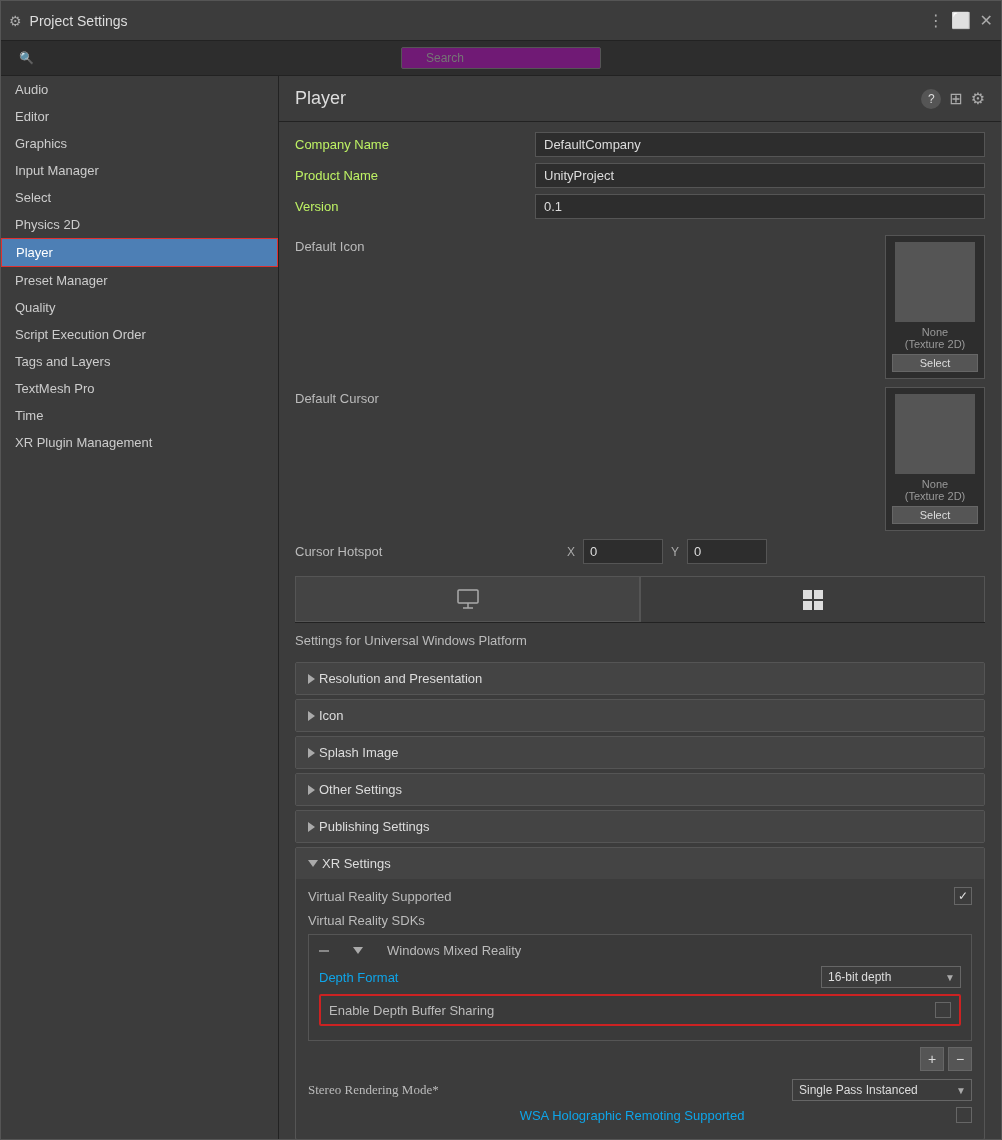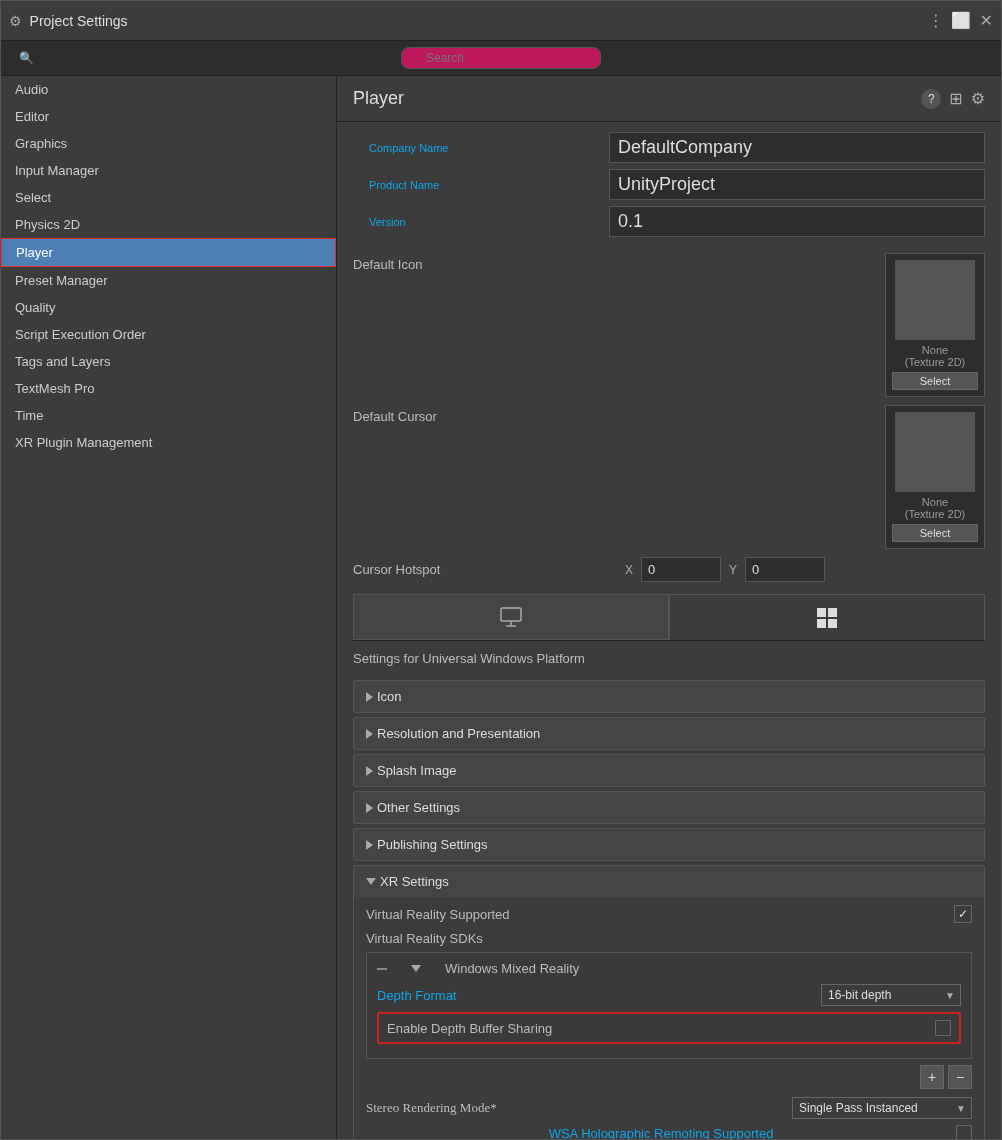--- a/index.html
+++ b/index.html
@@ -57,27 +57,27 @@
     }
 
     .search-bar {
       background: #2d2d2d;
       padding: 6px 10px;
       border-bottom: 1px solid #222;
       flex-shrink: 0;
     }
 
     .search-bar input {
-      background: #be185d;
+      background: #701a75;
       border: 1px solid #555;
       color: #ccc;
       padding: 3px 8px 3px 24px;
       width: 200px;
       font-size: 12px;
-      border-radius: 8px;
+      border-radius: 2px;
       outline: none;
     }
 
     .search-wrapper {
       position: relative;
       display: inline-block;
       margin: 0 auto;
       display: flex;
       justify-content: center;
     }
@@ -91,21 +91,21 @@
       font-size: 12px;
     }
 
     .main-content {
       display: flex;
       flex: 1;
       overflow: hidden;
     }
 
     .sidebar {
-      width: 336px;
+      width: 278px;
       background: #3c3c3c;
       border-right: 1px solid #222;
       overflow-y: auto;
       flex-shrink: 0;
     }
 
     .sidebar-item {
       padding: 6px 14px;
       cursor: pointer;
       color: #ccc;
@@ -155,33 +155,32 @@
     }
 
     .field-row {
       display: flex;
       align-items: center;
       margin-bottom: 6px;
     }
 
     .field-label {
       width: 240px;
-      color: #0ea5e9;
-      font-size: 11px;
+      color: #bef264;
+      font-size: 13px;
       flex-shrink: 0;
-      margin-left: 16px;
     }
 
     .field-input {
       flex: 1;
       background: #2d2d2d;
       border: 1px solid #555;
       color: #ddd;
       padding: 4px 8px;
-      font-size: 18px;
+      font-size: 13px;
       outline: none;
     }
 
     .icon-section {
       display: flex;
       align-items: flex-start;
       margin-bottom: 6px;
       padding: 0 16px;
     }
 
@@ -610,28 +609,28 @@
             <rect x="12" y="12" width="9" height="9" fill="#ddd"></rect>
           </svg>
         </div>
       </div>
 
       <div style="padding:10px 16px;color:#bbb;font-size:13px;font-weight:500;">Settings for Universal Windows Platform</div>
 
       <div class="collapsible-section">
         <div class="collapsible-header">
           <span class="triangle-right"></span>
-          <span>Icon</span>
+          <span>Resolution and Presentation</span>
         </div>
       </div>
 
       <div class="collapsible-section">
         <div class="collapsible-header">
           <span class="triangle-right"></span>
-          <span>Resolution and Presentation</span>
+          <span>Icon</span>
         </div>
       </div>
 
       <div class="collapsible-section">
         <div class="collapsible-header">
           <span class="triangle-right"></span>
           <span>Splash Image</span>
         </div>
       </div>
 

